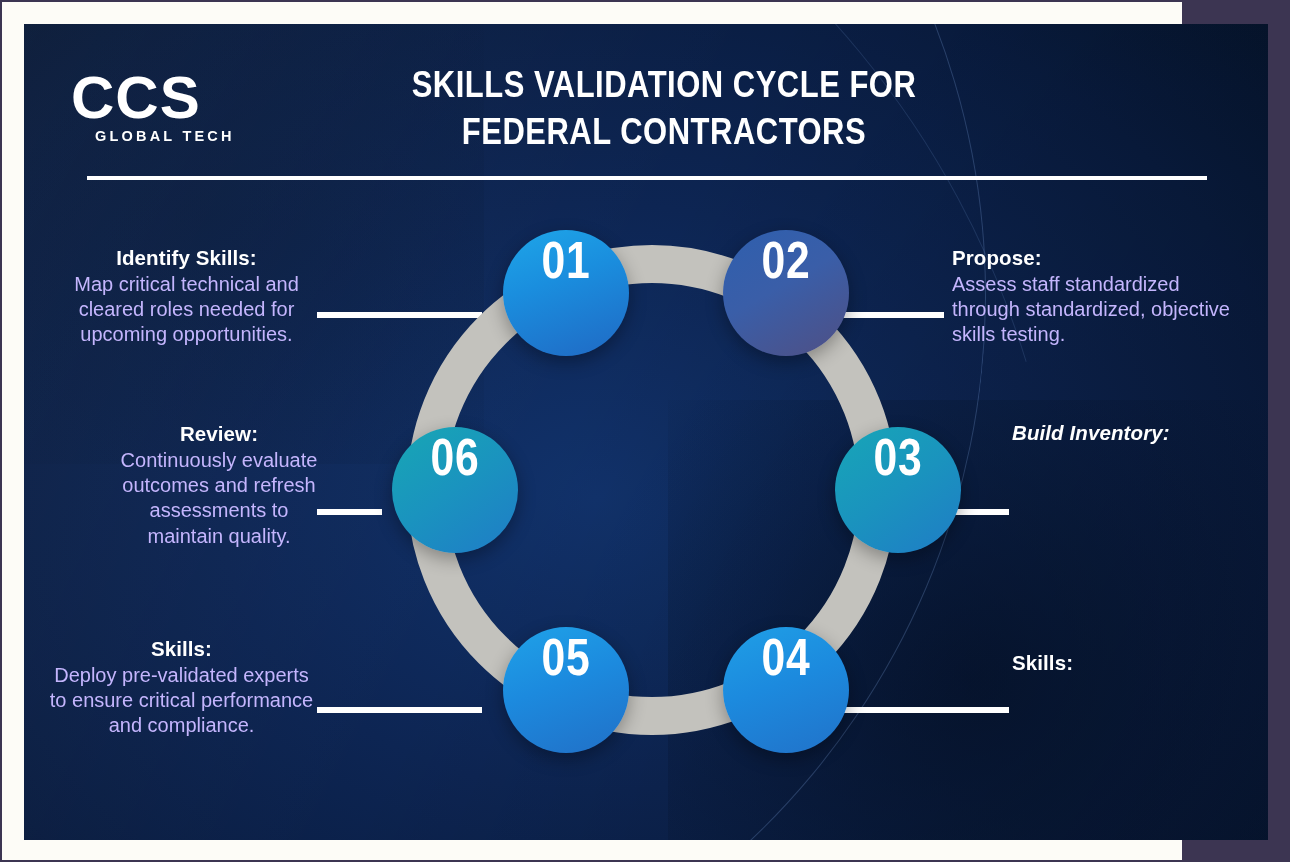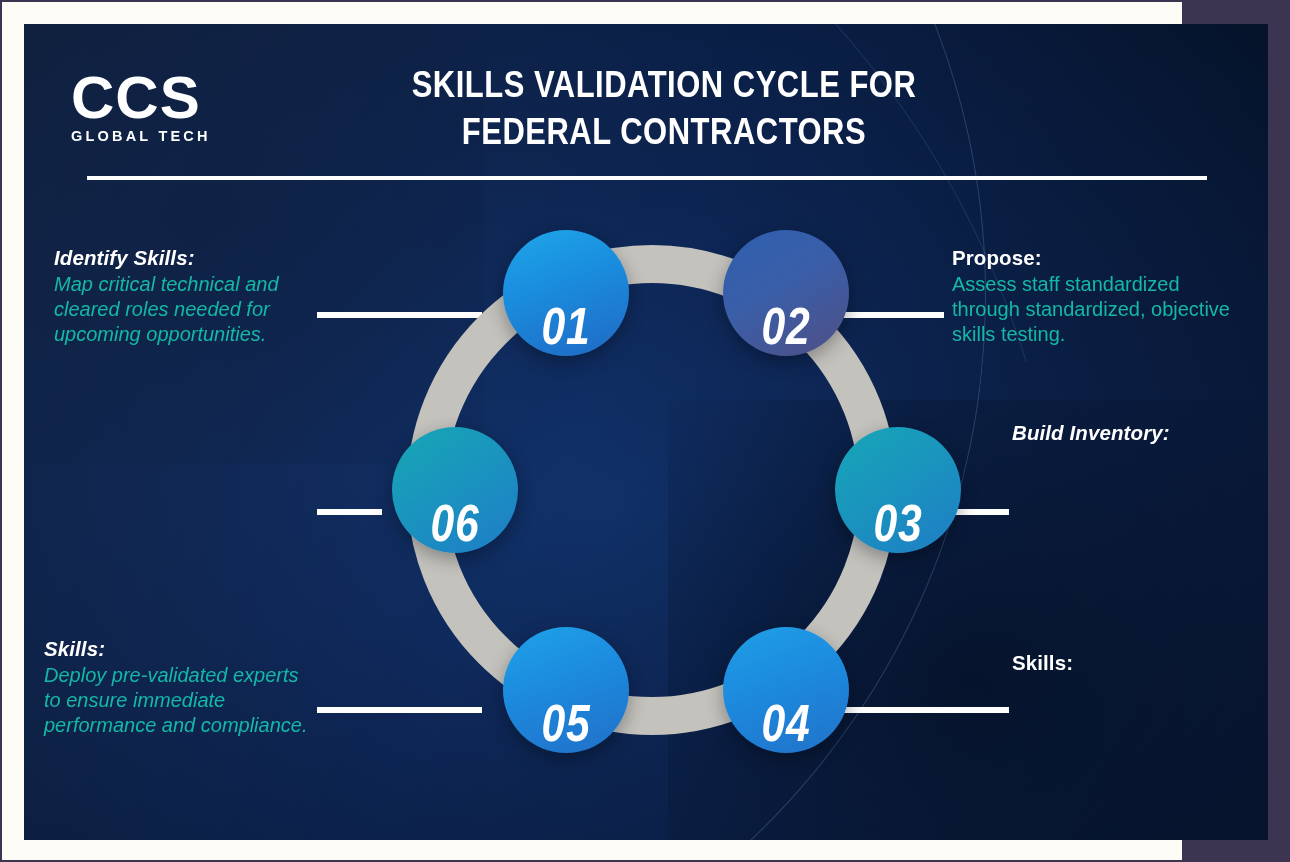--- a/index.html
+++ b/index.html
@@ -53,21 +53,21 @@
   
   .logo{position:absolute;left:47px;top:46px;width:200px;}
   .logo-main{
     font-family:"Liberation Sans", sans-serif;
     font-weight:bold;font-size:60px;letter-spacing:1px;color:#ffffff;
     line-height:0.92;
   }
   .logo-sub{
     font-family:"Liberation Sans", sans-serif;
     font-size:14.5px;font-weight:bold;letter-spacing:3.2px;color:#ffffff;
-    margin-top:3px;
+    margin-top:3px;margin-left:24px;
   }
 
   
   .title{
     position:absolute;left:300px;top:38px;width:680px;
     text-align:center;color:#ffffff;
     font-family:"Liberation Sans Narrow","Liberation Sans",sans-serif;
     font-weight:bold;font-size:36px;letter-spacing:0.6px;
     line-height:1.30;
     text-transform:uppercase;
@@ -83,23 +83,22 @@
   .ring-wrap{position:absolute;left:383px;top:221px;width:490px;height:490px;}
   .ring{
     position:absolute;left:0;top:0;width:490px;height:490px;
     border-radius:50%;
     border:38px solid #c3c2bd;
     box-sizing:border-box;
   }
 
   .node{
     position:absolute;width:126px;height:126px;border-radius:50%;
-    display:flex;align-items:flex-end;justify-content:center;
+    display:flex;align-items:flex-start;justify-content:center;
     box-shadow:0 6px 18px rgba(0,0,0,0.32);
-    font-style:italic;
   }
   .node span{
     font-family:"Liberation Sans Narrow","Liberation Sans",sans-serif;
     color:#ffffff;font-weight:bold;font-size:52px;letter-spacing:1px;
     transform:scaleX(0.82);
   }
   .n1{left:96px;  top:-15px; background:linear-gradient(160deg,#1ea6e8 0%,#1a8ede 40%,#2069c4 100%);}
   .n2{left:316px; top:-15px; background:linear-gradient(150deg,#2e5fae 0%,#3a5ea8 45%,#4f4f84 100%);}
   .n3{left:428px; top:182px; background:linear-gradient(145deg,#17a6b7 0%,#1a93be 50%,#1f7cc6 100%);}
   .n4{left:316px; top:382px; background:linear-gradient(160deg,#1f9fe6 0%,#1c8ade 45%,#2172c9 100%);}
@@ -115,23 +114,23 @@
   .c-r2{left:905px;top:485px;width:80px;}
   .c-r3{left:800px;top:683px;width:185px;}
 
   
   .blk{position:absolute;color:#f2f6fb;}
   .blk .hd{
     font-weight:bold;font-size:20.5px;color:#ffffff;
     margin-bottom:2px;letter-spacing:0.1px;
   }
   .blk .bd{
-    font-size:20px;line-height:1.26;color:#14b8a6;font-weight:400;
-  }
-  .left{text-align:left;font-style:italic;}
+    font-size:20px;line-height:1.26;color:#c4b5fd;font-weight:400;
+  }
+  .left{text-align:center;}
   .right{text-align:left;}
 
   .b1{left:30px;  top:222px; width:265px;}
   .b6{left:95px;  top:398px; width:200px;}
   .b5{left:20px;  top:613px; width:275px;}
   .b2{left:928px; top:222px; width:300px;}
   .b3{left:988px; top:397px; width:248px;font-style:italic;}
   .b4{left:988px; top:627px; width:248px;}
 </style>
 </head>
@@ -183,24 +182,28 @@
       <div class="node n6">
         <span>06</span>
       </div>
     </div>
 
     <div class="blk left b1">
       <div class="hd">Identify Skills:</div>
       <div class="bd">Map critical technical and cleared roles needed for upcoming opportunities.</div>
     </div>
 
+    <div class="blk left b6">
+      <div class="hd">Review:</div>
+      <div class="bd">Continuously evaluate outcomes and refresh assessments to maintain quality.</div>
+    </div>
 
     <div class="blk left b5">
       <div class="hd">Skills:</div>
-      <div class="bd">Deploy pre-validated experts to ensure immediate performance and compliance.</div>
+      <div class="bd">Deploy pre-validated experts to ensure critical performance and compliance.</div>
     </div>
 
     <div class="blk right b2">
       <div class="hd">Propose:</div>
       <div class="bd">Assess staff standardized through standardized, objective skills testing.</div>
     </div>
 
     <div class="blk right b3">
       <div class="hd">Build Inventory:</div>
     </div>

